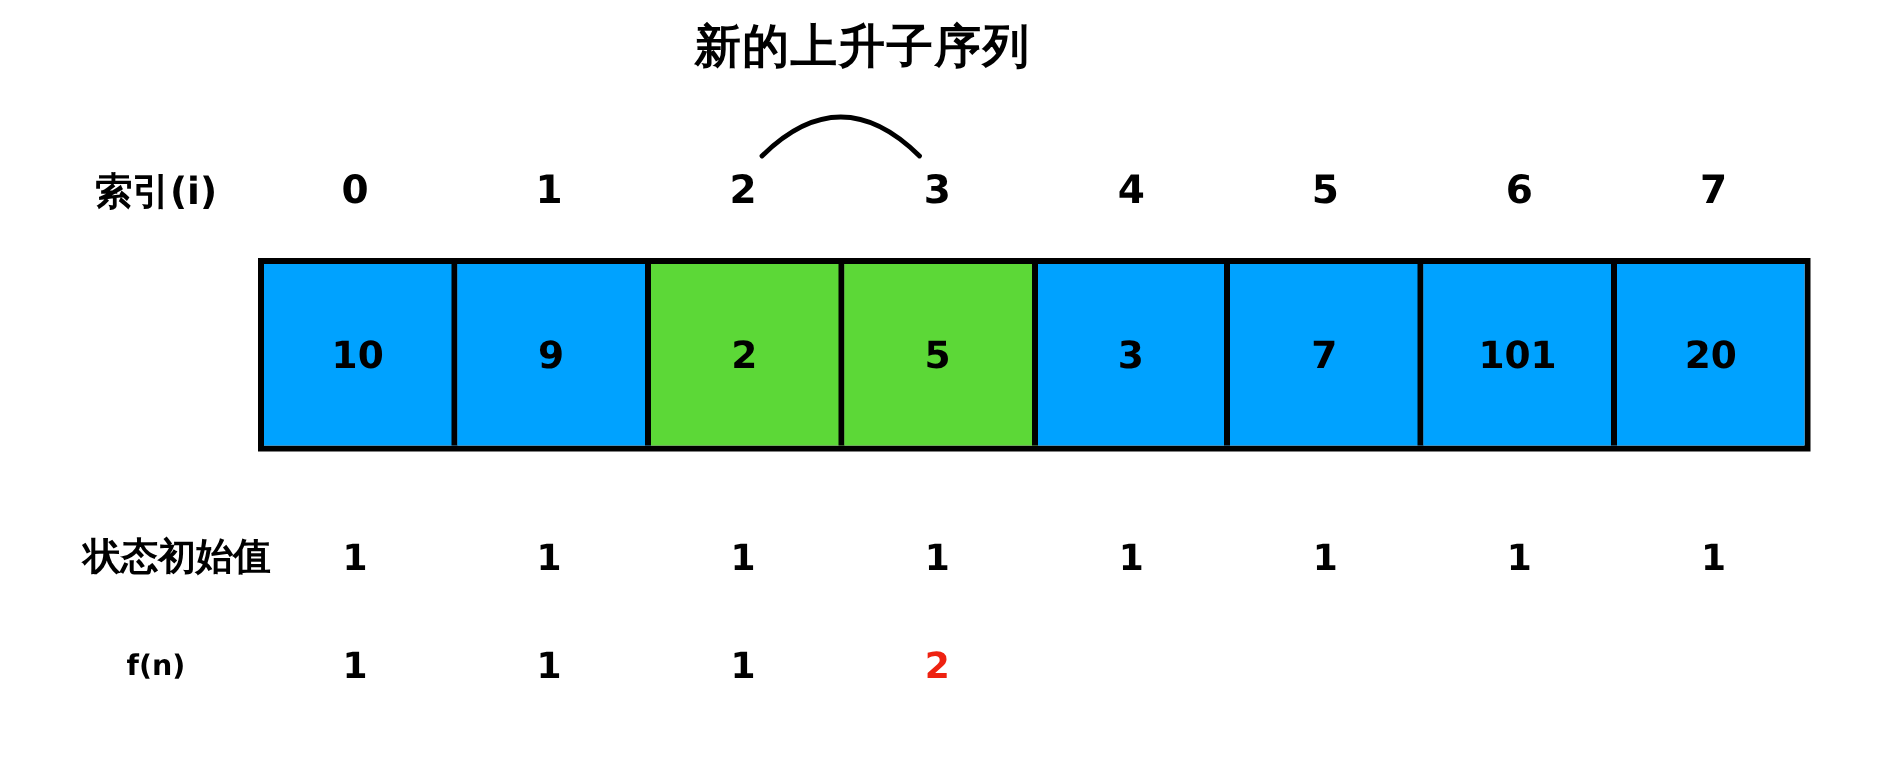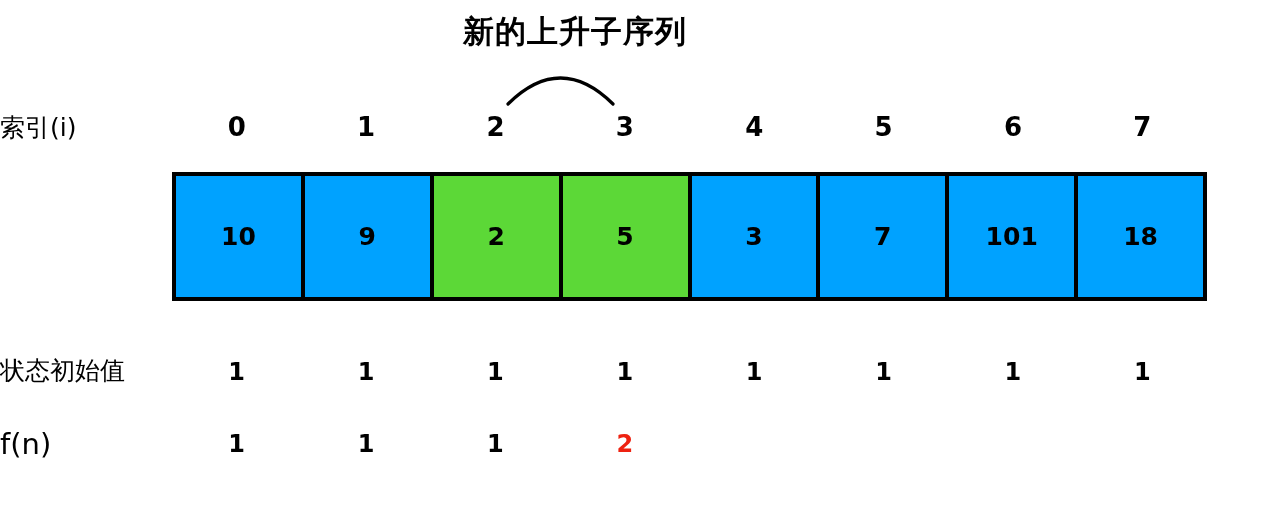--- a/index.html
+++ b/index.html
@@ -44,43 +44,44 @@
     top: 0;
     width: 1262px;
     height: 506px;
     pointer-events: none;
   }
 
   
   .row-label {
     position: absolute;
     right: 1112px; 
-    font-weight: normal;
+    font-weight: bold;
     white-space: nowrap;
-    text-align: left;
+    text-align: center;
+    padding-left: 28px;
   }
   .label-index {
     left: 0px;
     width: 152px;
     top: 112px;
     font-size: 25px;
     line-height: 32px;
   }
   .label-init {
-    left: 0px;
+    left: 14px;
     width: 152px;
     top: 355px;
     font-size: 25px;
     line-height: 32px;
   }
   .label-fn {
     left: 0px;
     width: 152px;
     top: 428px;
-    font-size: 29px;
+    font-size: 19px;
     line-height: 32px;
   }
 
   
   .cols-row {
     position: absolute;
     left: 172px;
     width: 1035px;
     display: flex;
   }
@@ -174,21 +175,21 @@
   </div>
 
   <div class="array-grid">
     <div class="array-cell" style="background: rgb(0, 162, 255);">10</div>
     <div class="array-cell" style="background: rgb(0, 162, 255);">9</div>
     <div class="array-cell" style="background: rgb(92, 216, 55);">2</div>
     <div class="array-cell" style="background: rgb(92, 216, 55);">5</div>
     <div class="array-cell" style="background: rgb(0, 162, 255);">3</div>
     <div class="array-cell" style="background: rgb(0, 162, 255);">7</div>
     <div class="array-cell" style="background: rgb(0, 162, 255); text-align: right;">101</div>
-    <div class="array-cell" style="background: rgb(0, 162, 255);">18</div>
+    <div class="array-cell" style="background: rgb(0, 162, 255);">20</div>
   </div>
 
   <div class="row-label label-init">状态初始值</div>
 
   <div class="cols-row init-row">
     <div class="col">1</div>
     <div class="col">1</div>
     <div class="col">1</div>
     <div class="col">1</div>
     <div class="col">1</div>

